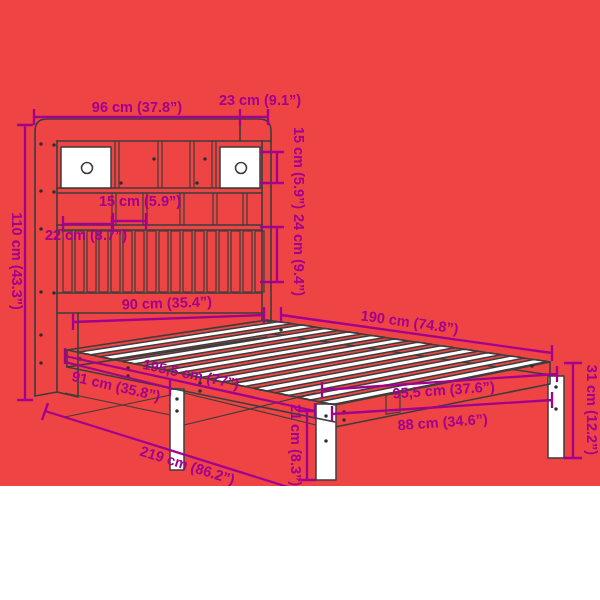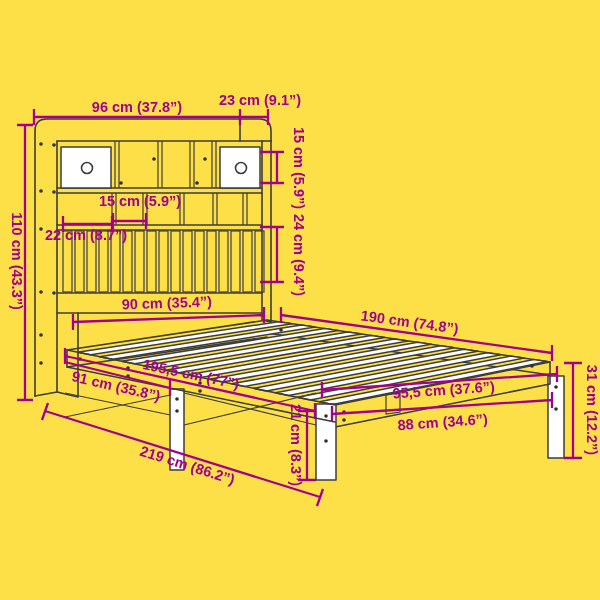--- a/index.html
+++ b/index.html
@@ -1,17 +1,17 @@
 <!DOCTYPE html>
 <html><head>
 <meta charset="utf-8">
 <style>
   html, body { margin: 0; padding: 0; background: #ffffff; }
   .stage {
-    width: 600px; height: 600px; position: relative; background: #fde047;
+    width: 600px; height: 486px; position: relative; background: #ef4444;
     font-family: "Liberation Sans", sans-serif; overflow: hidden;
   }
   svg { display: block; }
   .art   { stroke: #3d3d3d; stroke-width: 1.6; fill: none; stroke-linejoin: round; stroke-linecap: round; }
   .artf  { stroke: #3d3d3d; stroke-width: 1.5; fill: #ffffff; stroke-linejoin: round; }
   .thin  { stroke: #3d3d3d; stroke-width: 1.2; fill: none; }
   .dot   { fill: #2e2e2e; stroke: none; }
   .dim   { stroke: #a3008e; stroke-width: 2.3; fill: none; stroke-linecap: butt; }
   .dimtext {
     fill: #a3008e; font-size: 14.5px; font-weight: bold;

